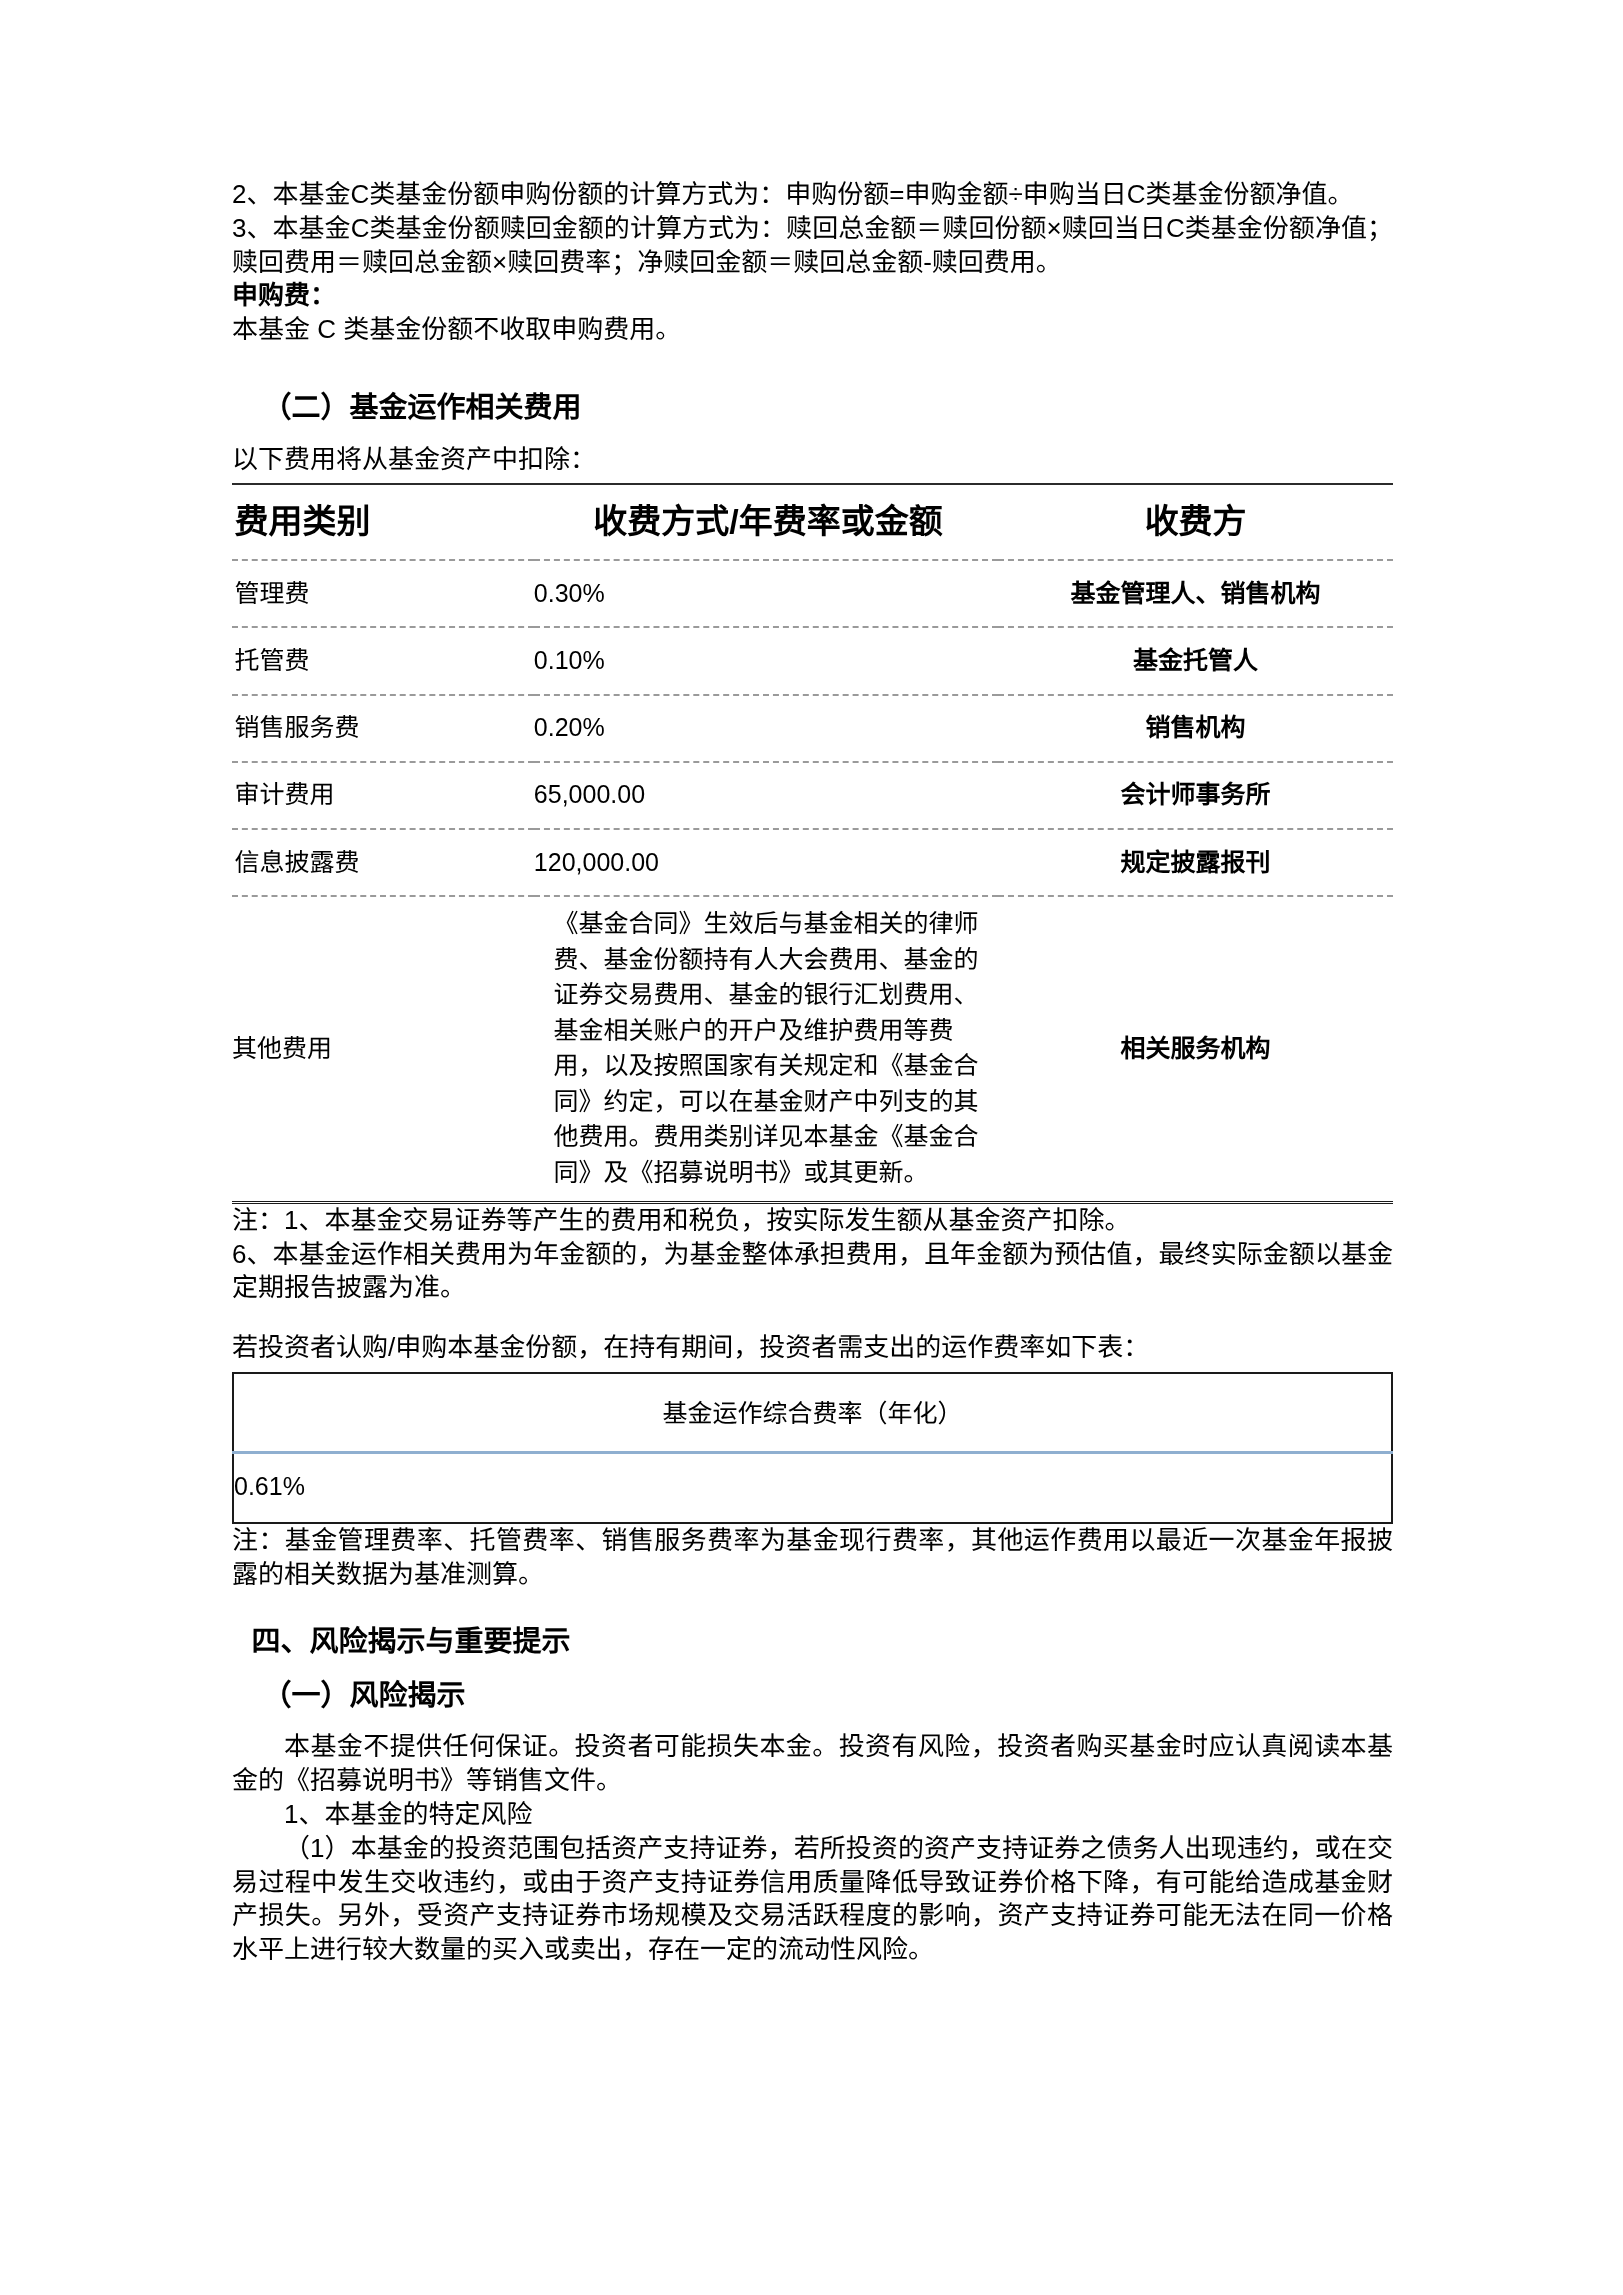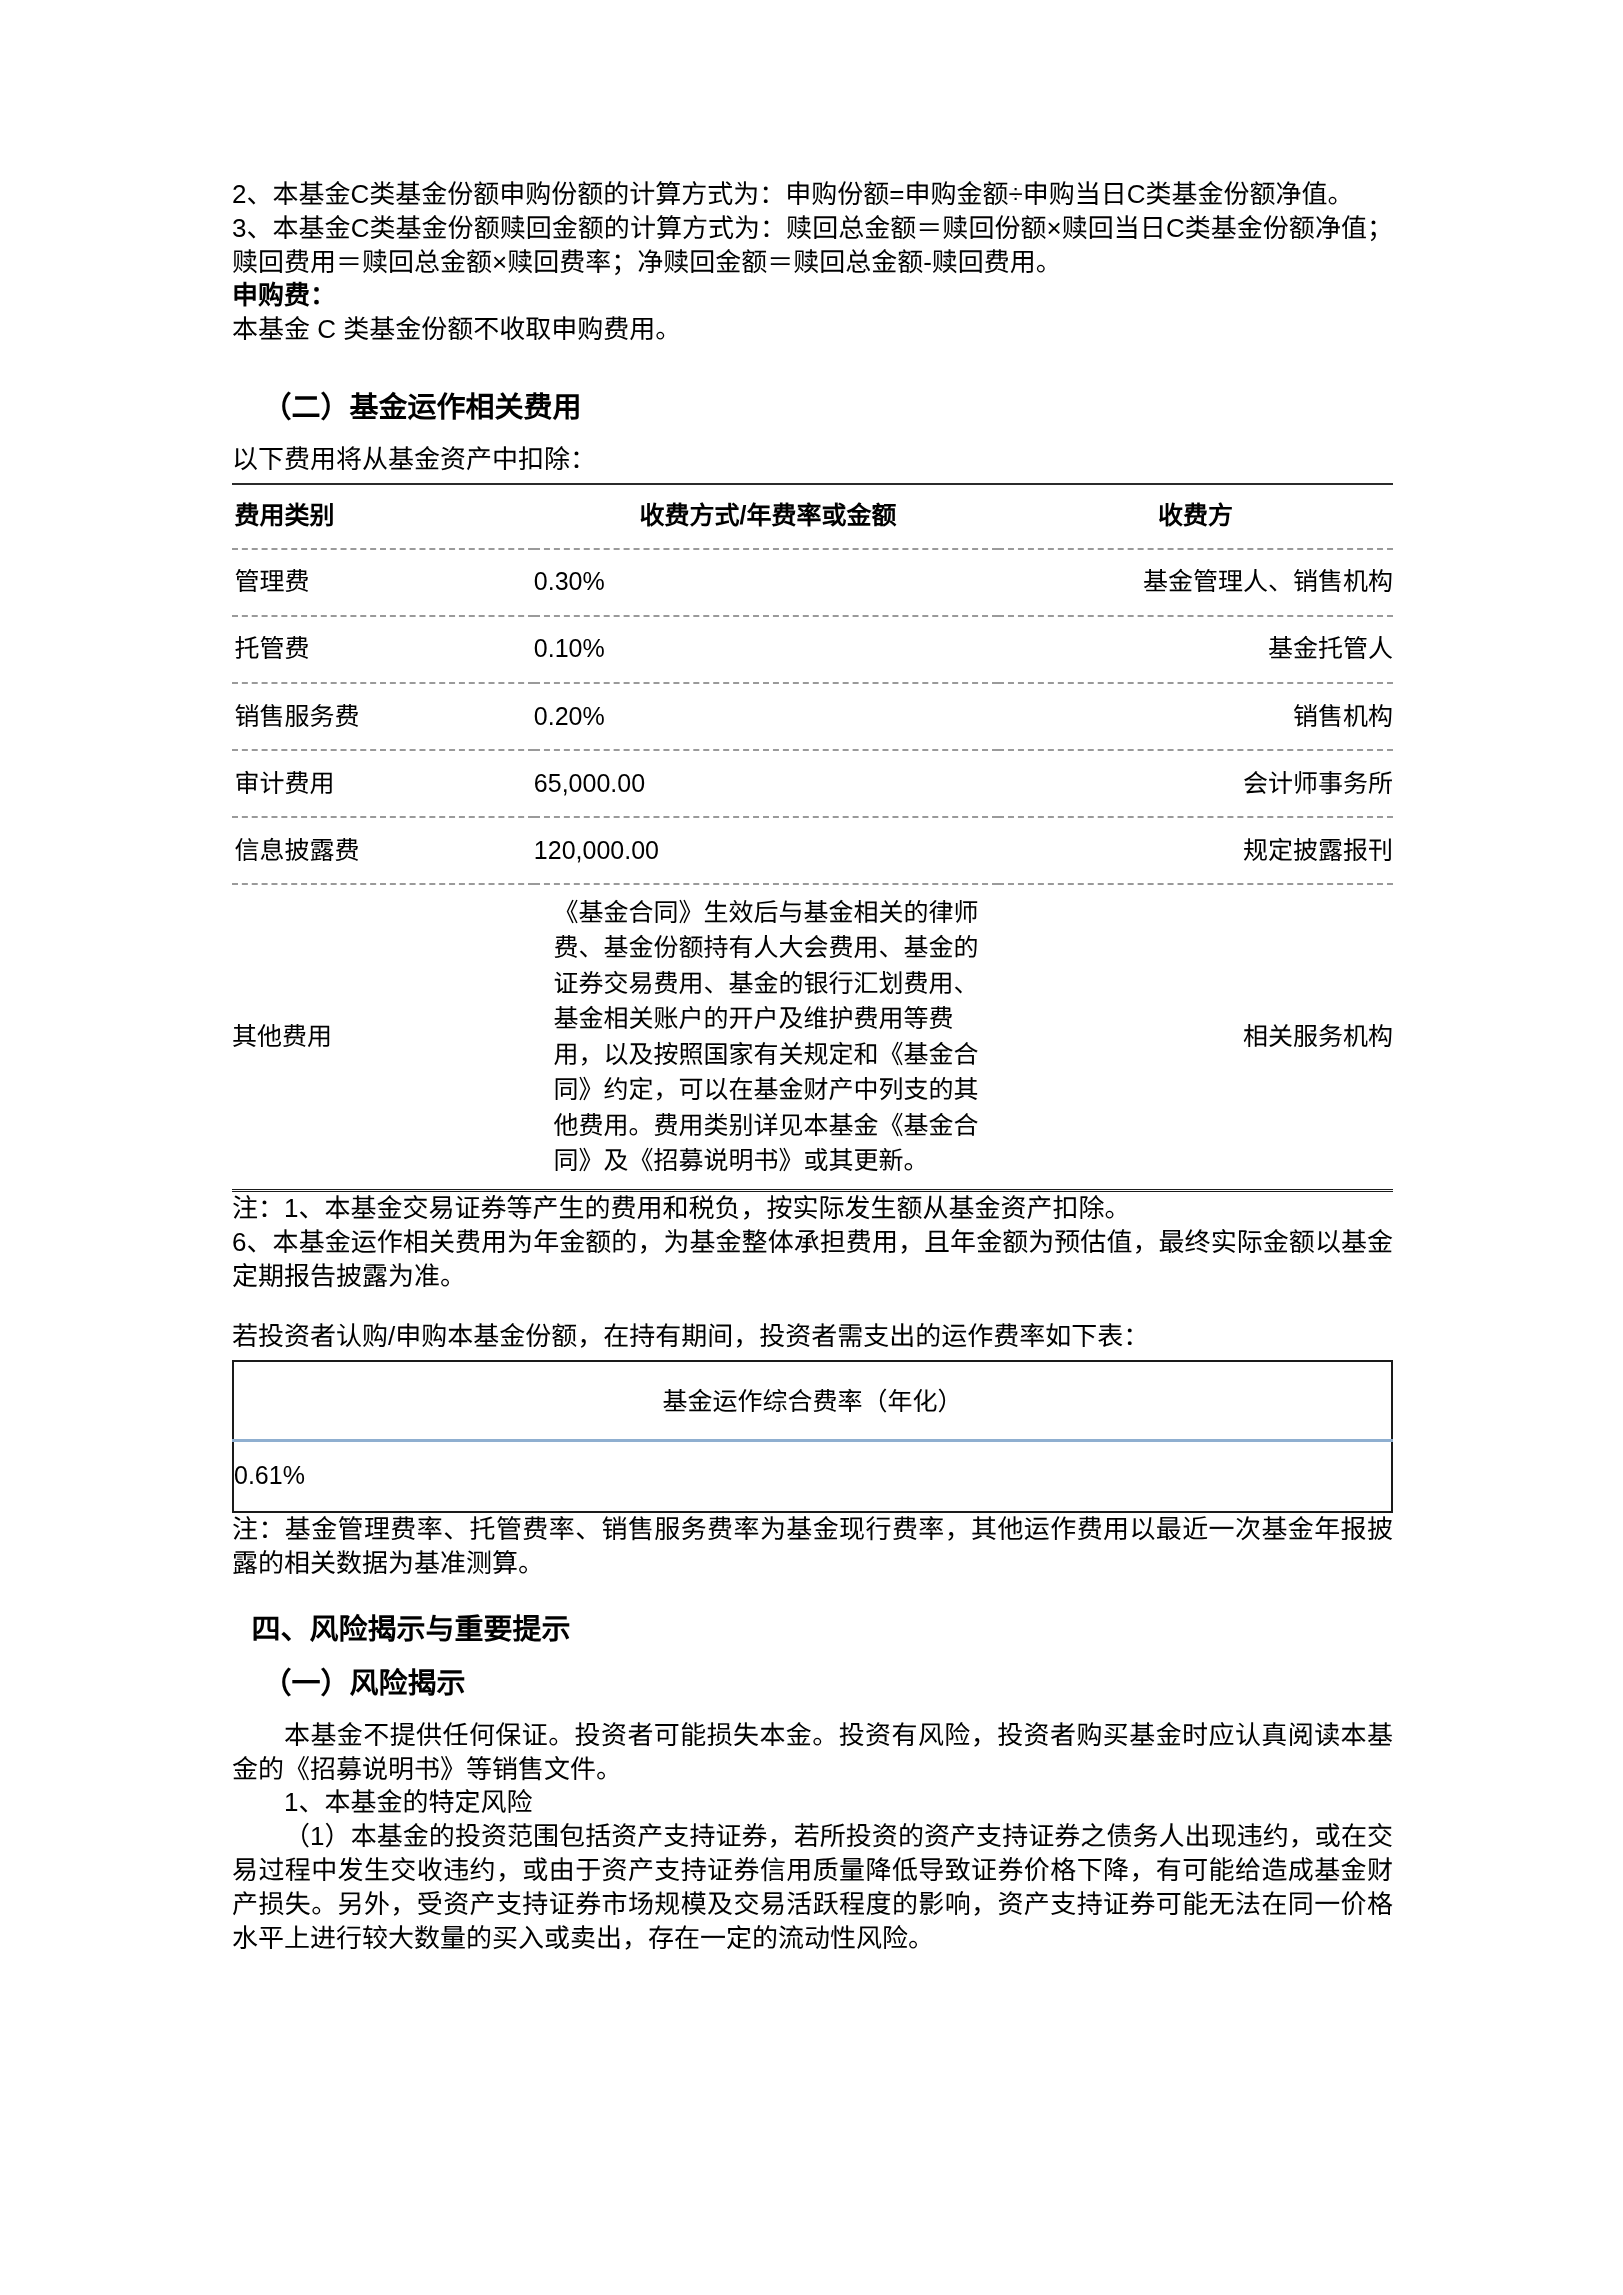--- a/index.html
+++ b/index.html
@@ -65,39 +65,39 @@
     font-size: 25px;
     line-height: 1.30;
     table-layout: fixed;
   }
   table.fee-table col.c1 { width: 26%; }
   table.fee-table col.c2 { width: 40%; }
   table.fee-table col.c3 { width: 34%; }
 
   table.fee-table thead th {
     font-weight: bold;
-    font-size: 25px;
+    font-size: 34px;
     padding: 14.4px 0 15.7px 0;
     border-top: 2.6px solid #2b2b2b;
     border-bottom: 2px dashed #9a9a9a;
     vertical-align: middle;
     margin-left: 47px;
   }
   table.fee-table thead th.h1 { text-align: left; padding-left: 2.6px; }
   table.fee-table thead th.h2 { text-align: center; padding-left: 3.9px; }
   table.fee-table thead th.h3 { text-align: center; }
 
   table.fee-table tbody td {
     padding: 15.7px 0 17px 0;
     border-bottom: 2px dashed #9a9a9a;
     vertical-align: middle;
   }
   table.fee-table tbody td.c-label { text-align: left; padding-left: 2.6px; }
   table.fee-table tbody td.c-val { text-align: left; }
-  table.fee-table tbody td.c-party { text-align: right; }
+  table.fee-table tbody td.c-party { text-align: center; font-weight: bold; }
 
   table.fee-table tbody tr.last-row td {
     border-bottom: 3.3px double #1a1a1a;
     padding: 9.2px 0 10.5px 0;
   }
   table.fee-table tbody tr.last-row td.c-val {
     line-height: 1.42;
     padding-left: 19.6px;
     padding-right: 19.6px;
   }

